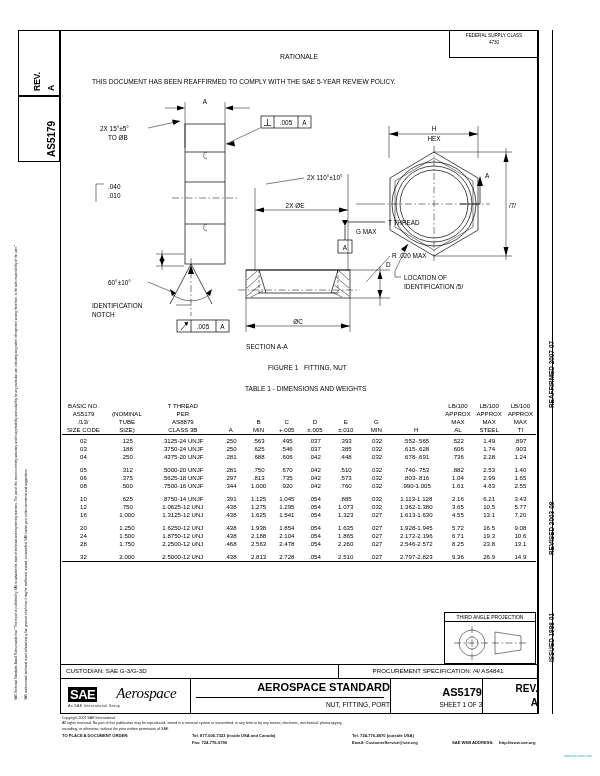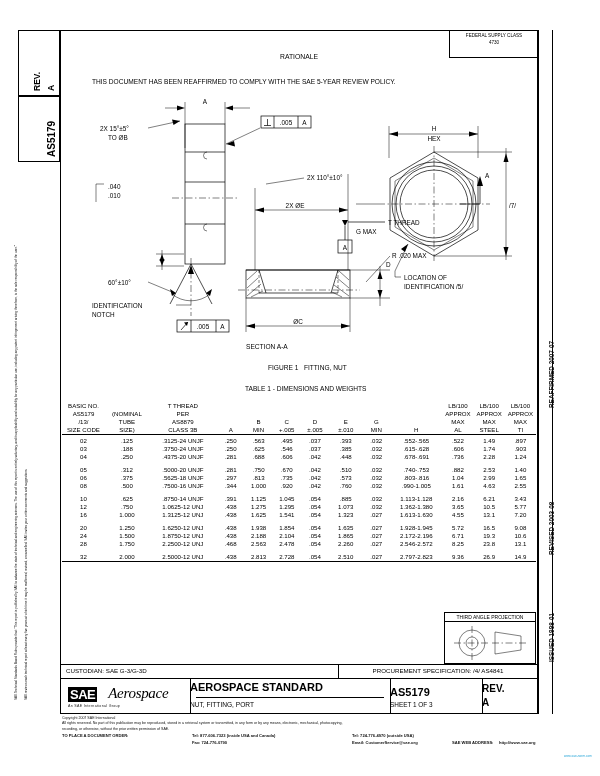--- a/index.html
+++ b/index.html
@@ -7,21 +7,21 @@
   body {
     width:600px; height:776px; background:#fff;
     font-family:"Liberation Sans", sans-serif;
     color:#000; overflow:hidden; position:relative;
   }
   #sheet { position:absolute; left:0; top:0; width:600px; height:776px; }
   .ln  { position:absolute; background:#000; }
   .hl  { height:1px; }
   .vl  { width:1px; }
   .txt { position:absolute; white-space:pre; line-height:1.05; }
-  .ctr { text-align:left; }
+  .ctr { text-align:right; }
   .bold{ font-weight:bold; }
   .rot90  { transform:rotate(-90deg); transform-origin:0 0; }
 
   
   #frame { position:absolute; left:60px; top:30px; width:478px; height:684px; border:1px solid #000; }
   #frame-inner-r { position:absolute; left:538px; top:30px; width:0; height:684px; border-left:1px solid #000; }
 
   
   .stub { position:absolute; border:1px solid #000; background:#fff; }
 
@@ -61,21 +61,21 @@
   
   .sae-logo { position:absolute; left:8px; top:6px; }
   .sae-mark {
     display:inline-block; background:#000; color:#fff; font-weight:bold;
     font-size:13px; padding:0 2px; letter-spacing:-0.5px;
     font-family:"Liberation Sans", sans-serif;
   }
   .sae-word {
     display:inline-block; font-style:italic; font-size:15px;
     font-family:"Liberation Serif", serif; letter-spacing:-0.3px;
-    vertical-align:top; margin-left:11px;
+    vertical-align:top; margin-left:19px;
   }
   .sae-sub { font-size:3.6px; letter-spacing:0.3px; margin-top:1px; color:#222; }
 
   
   #footer { position:absolute; left:62px; top:716px; width:480px; font-size:3.6px; color:#111; line-height:1.5; }
   #footer .f-bold { font-weight:bold; font-size:4.1px; }
   .f-line { display:block; }
   .f-cols { position:relative; height:14px; }
   .f-c { position:absolute; top:0; }
 

